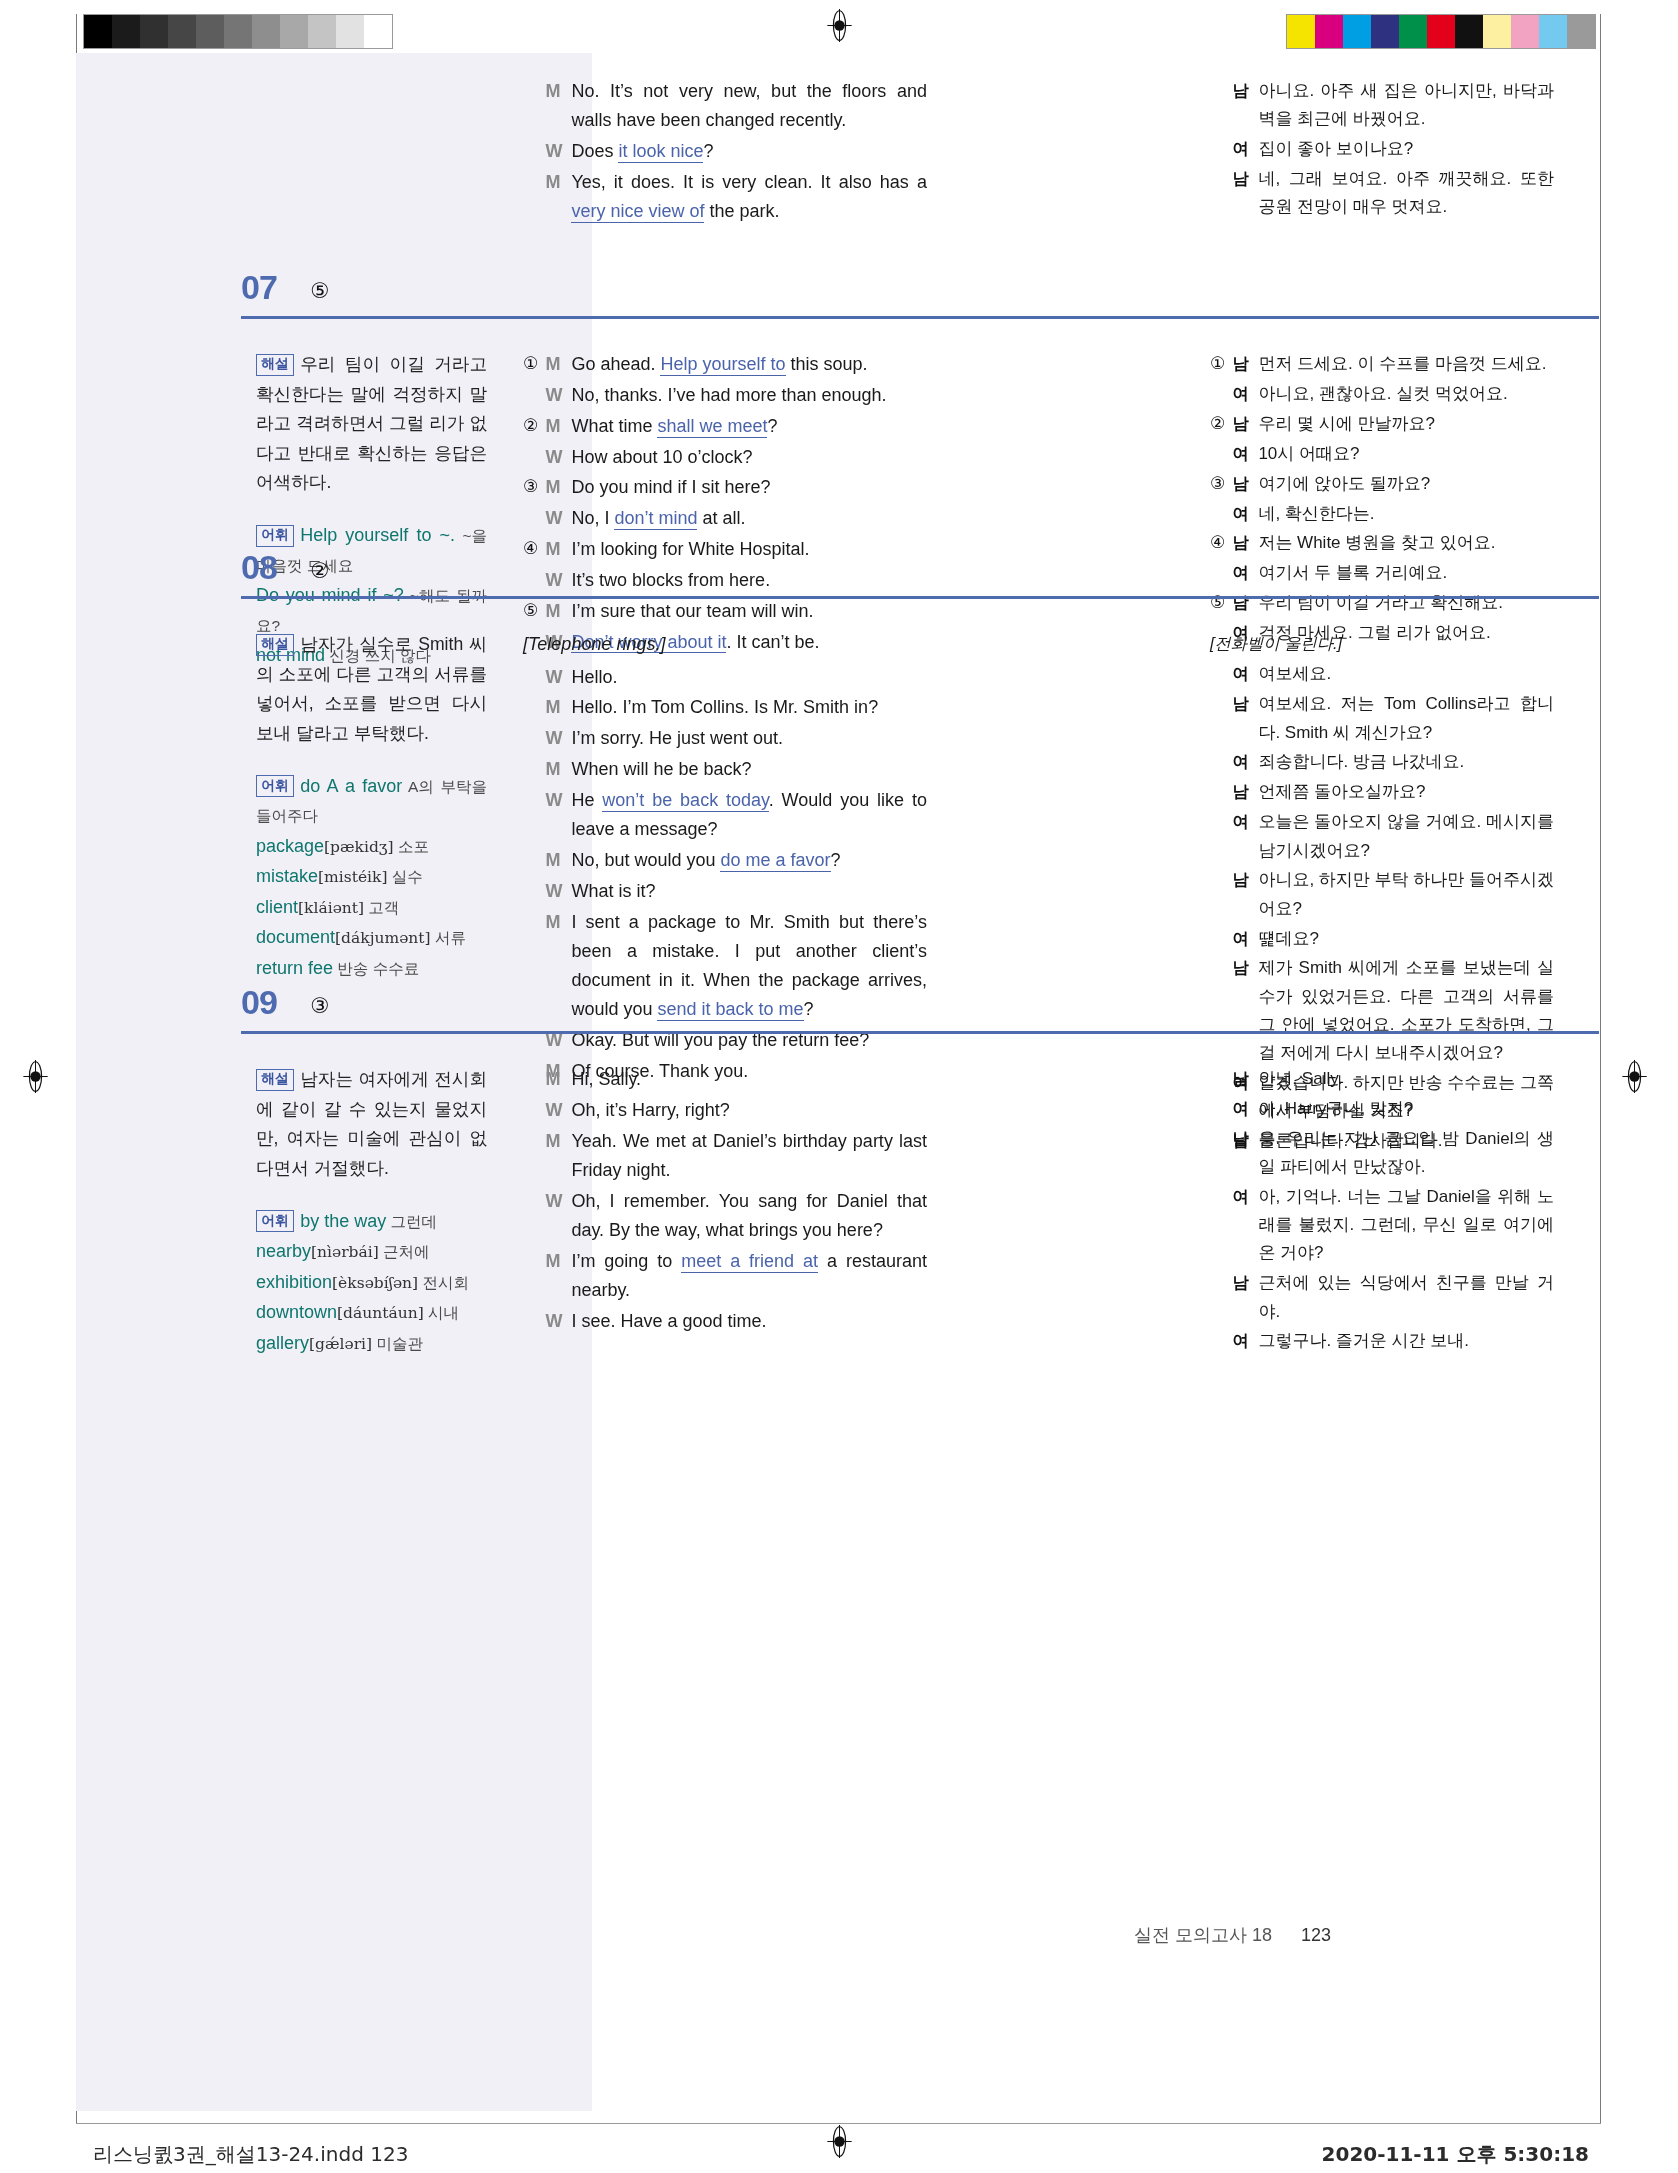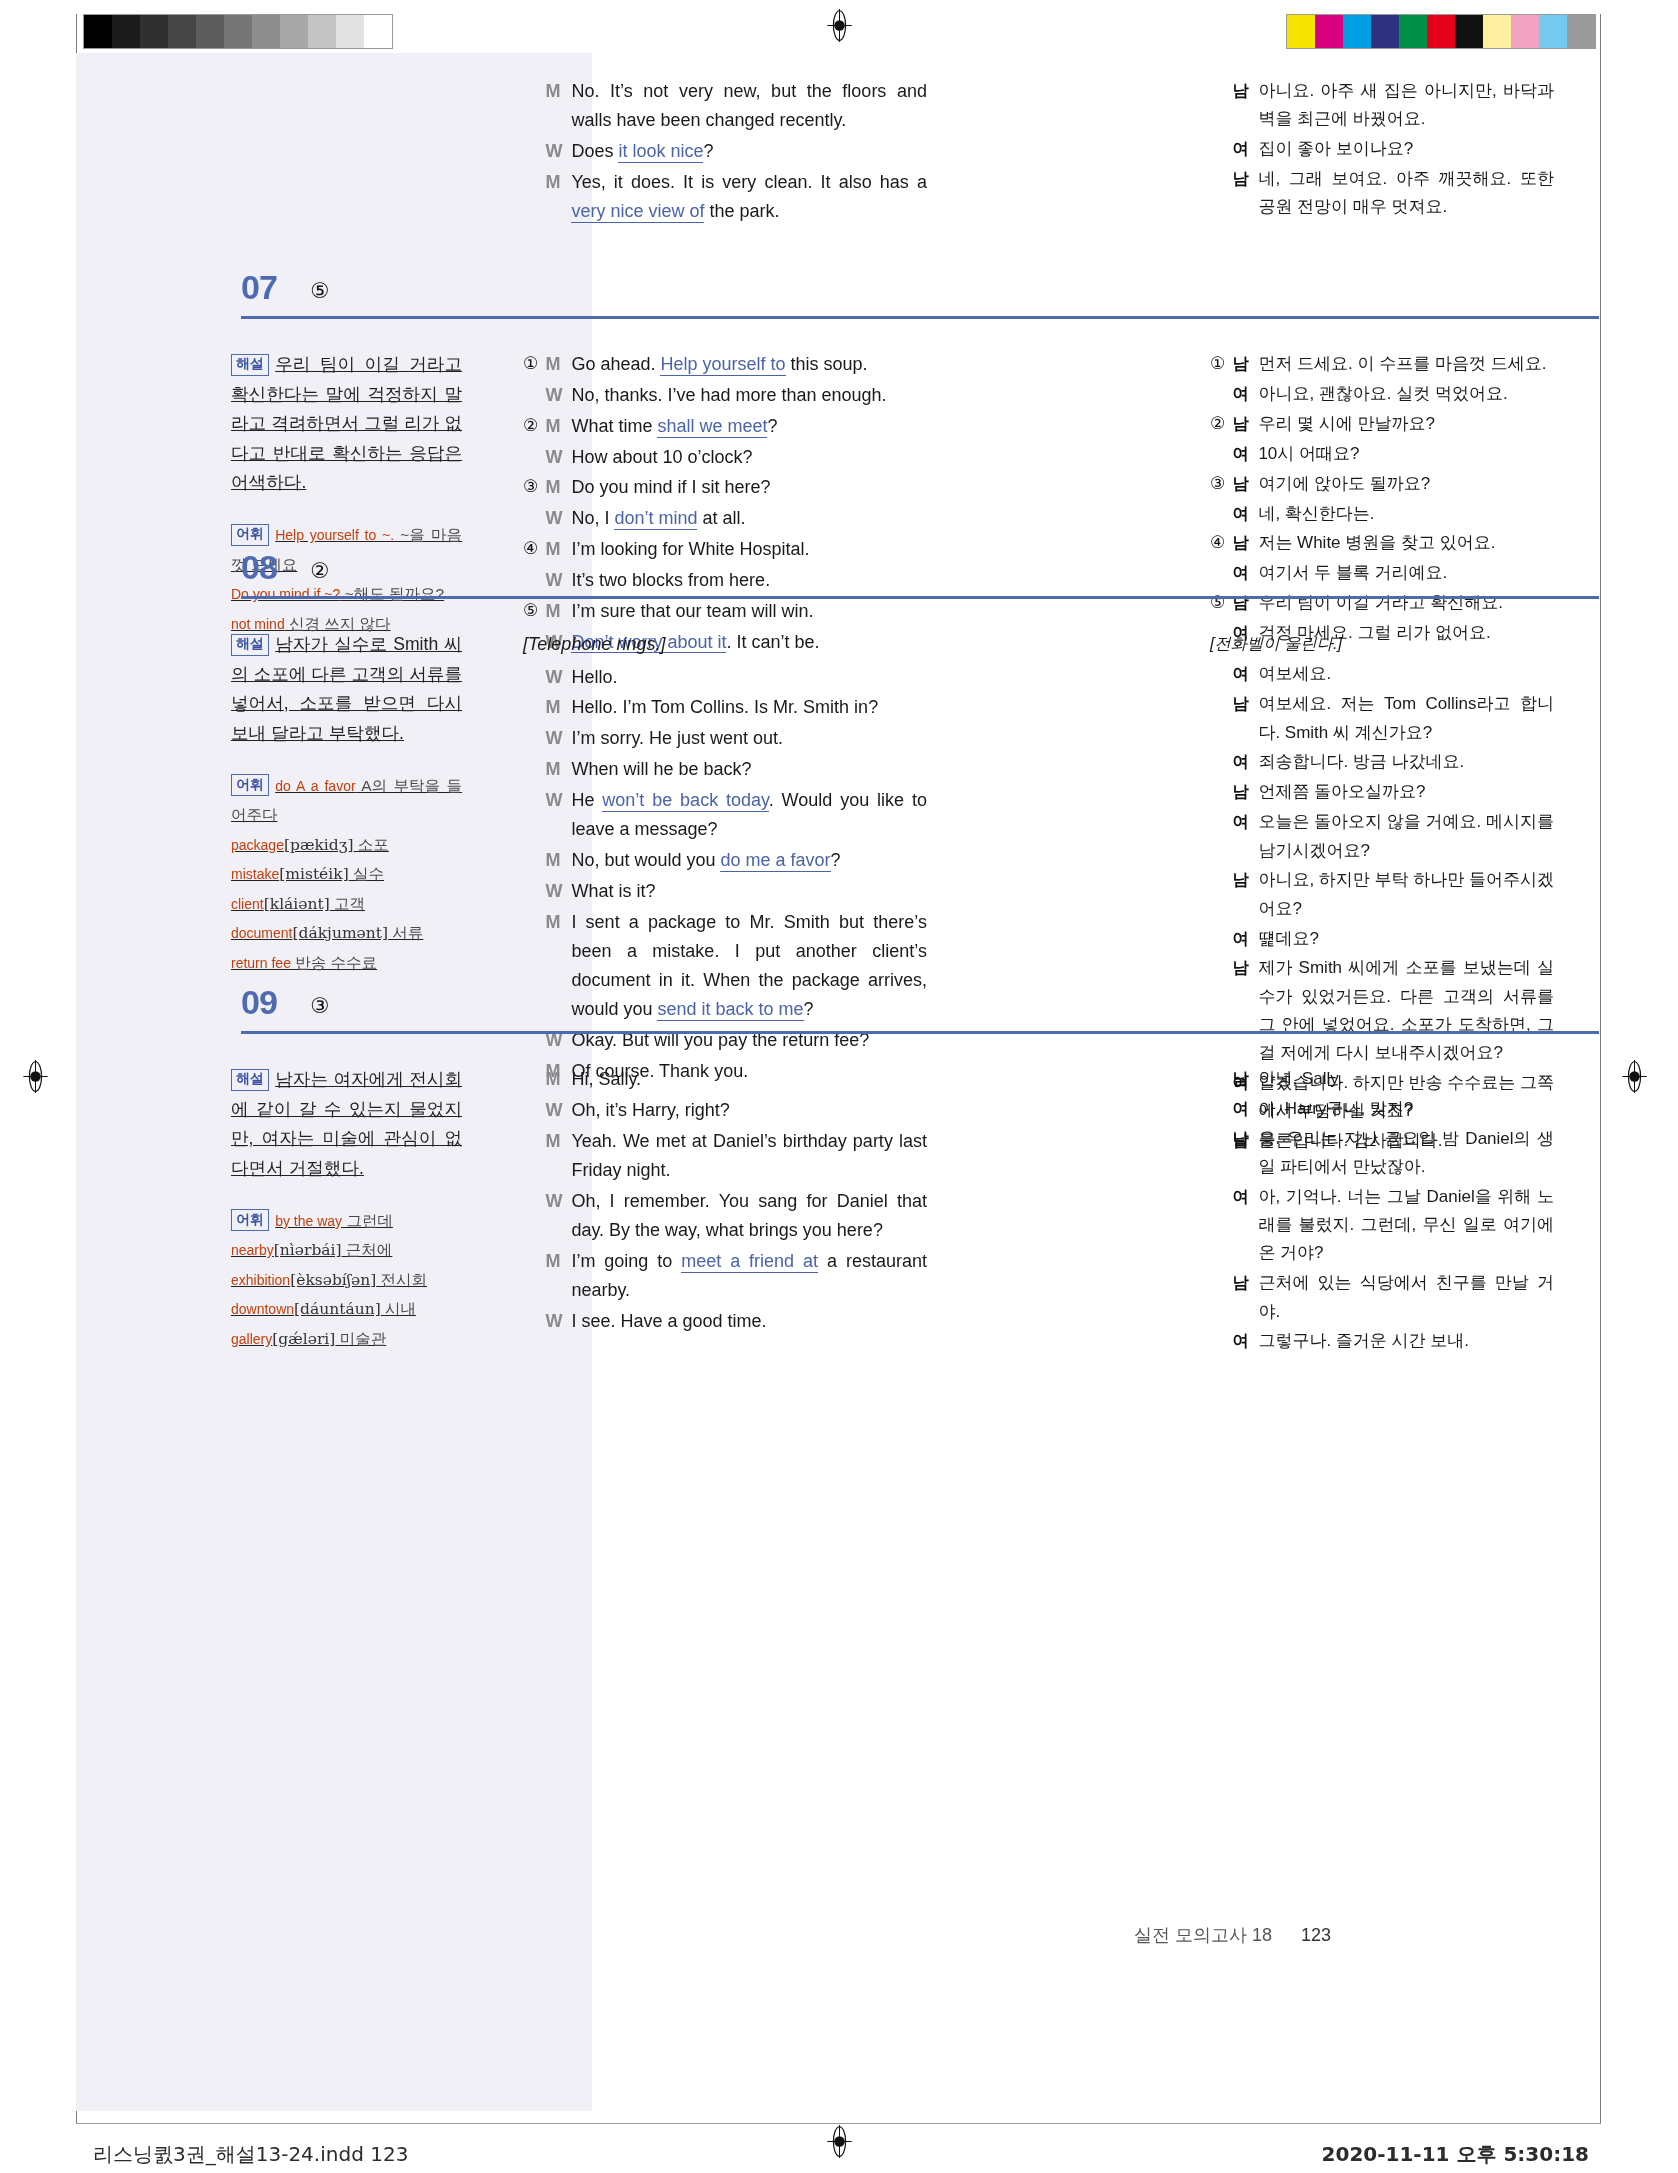--- a/index.html
+++ b/index.html
@@ -57,45 +57,44 @@
     font-size:21.5px; color:#111;
   }
   .qrule {
     position:absolute; left:165px; top:57px; width:1358px; height:2.6px;
     background:#4f6bb0;
   }
 
   
   .cols { position:relative; }
   .col-note {
-    position:absolute; left:155px; width:231px;
+    position:absolute; left:180px; width:231px;
     font-size:17.6px; line-height:1.68; color:#222;
     text-align:justify;
-    text-decoration:underline;
   }
   .col-en {
     position:absolute; left:447px; width:404px;
     font-size:18px; line-height:1.62; color:#1a1a1a;
   }
   .col-ko {
     position:absolute; left:1134px; width:344px;
     font-size:17px; line-height:1.66; color:#1a1a1a;
   }
 
   
   .chip {
     display:inline-block; border:1.3px solid #4f6bb0; color:#3a53a0;
     font-size:13.8px; font-weight:bold; line-height:1;
     padding:2.6px 4.3px 3.4px; margin-right:6px;
     vertical-align:1.7px;
   }
 
   .voc { margin-top:22.4px; }
   .voc .entry { display:block; }
-  .term { font-size:14px; color:#c2410c; }
+  .term { font-size:18px; color:#0f766e; }
   .ipa  { font-family:"DejaVu Serif", serif; font-size:15.5px; color:#333; }
   .gloss{ font-size:15.5px; color:#4a4a4a; }
 
   
   .line { display:flex; margin-bottom:1.7px; }
   .opt {
     width:22.4px; flex:0 0 22.4px; font-size:17px; color:#111; line-height:1.62;
   }
   .spk {
     width:26px; flex:0 0 26px; font-weight:bold; color:#8a8a8a;

